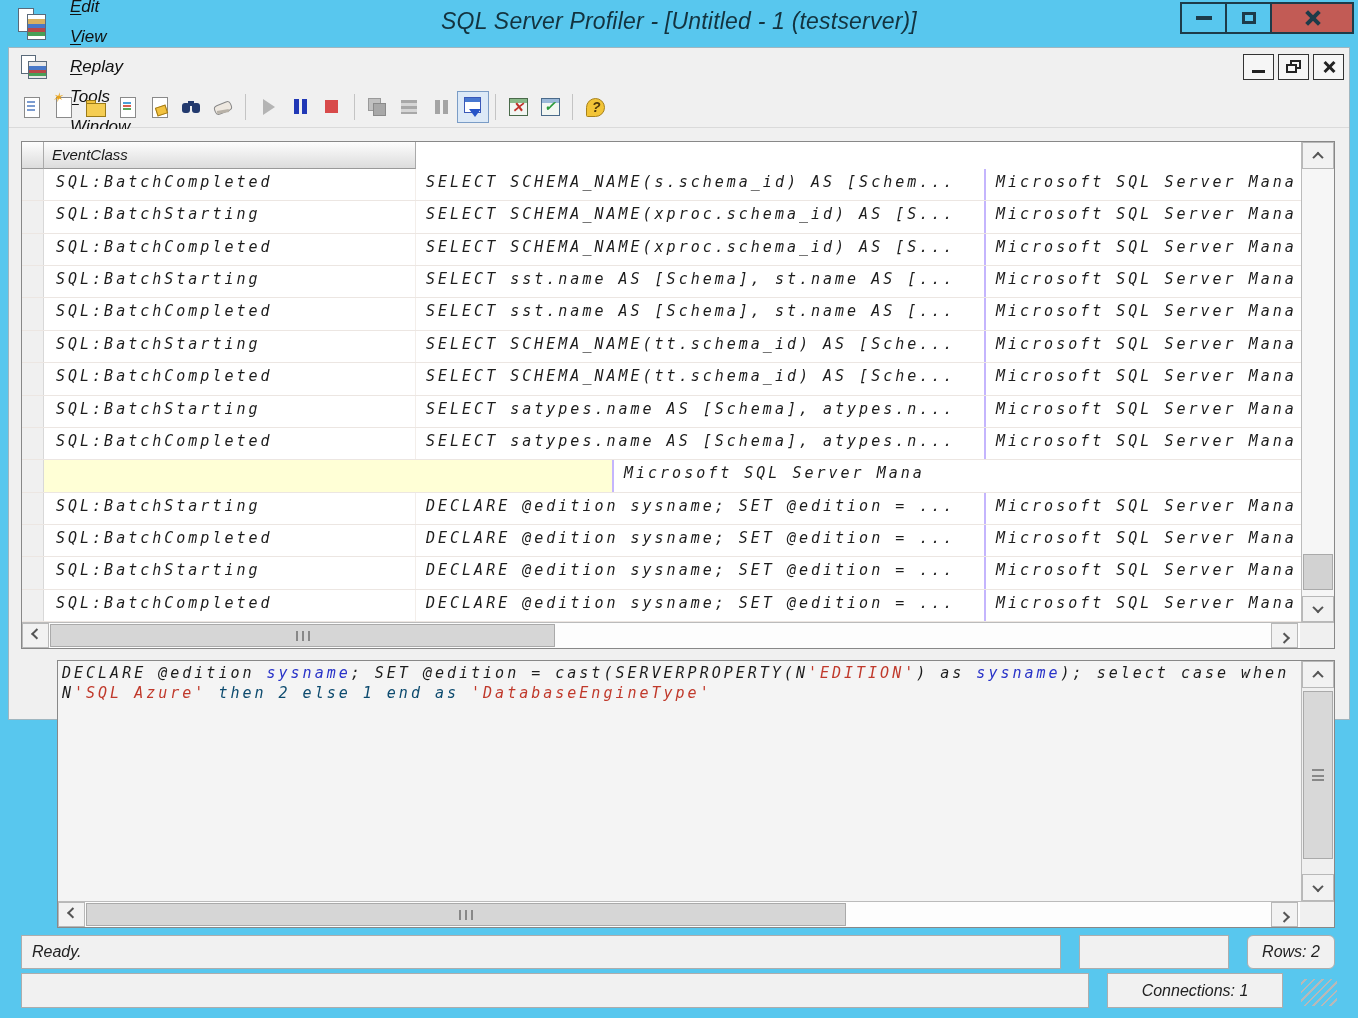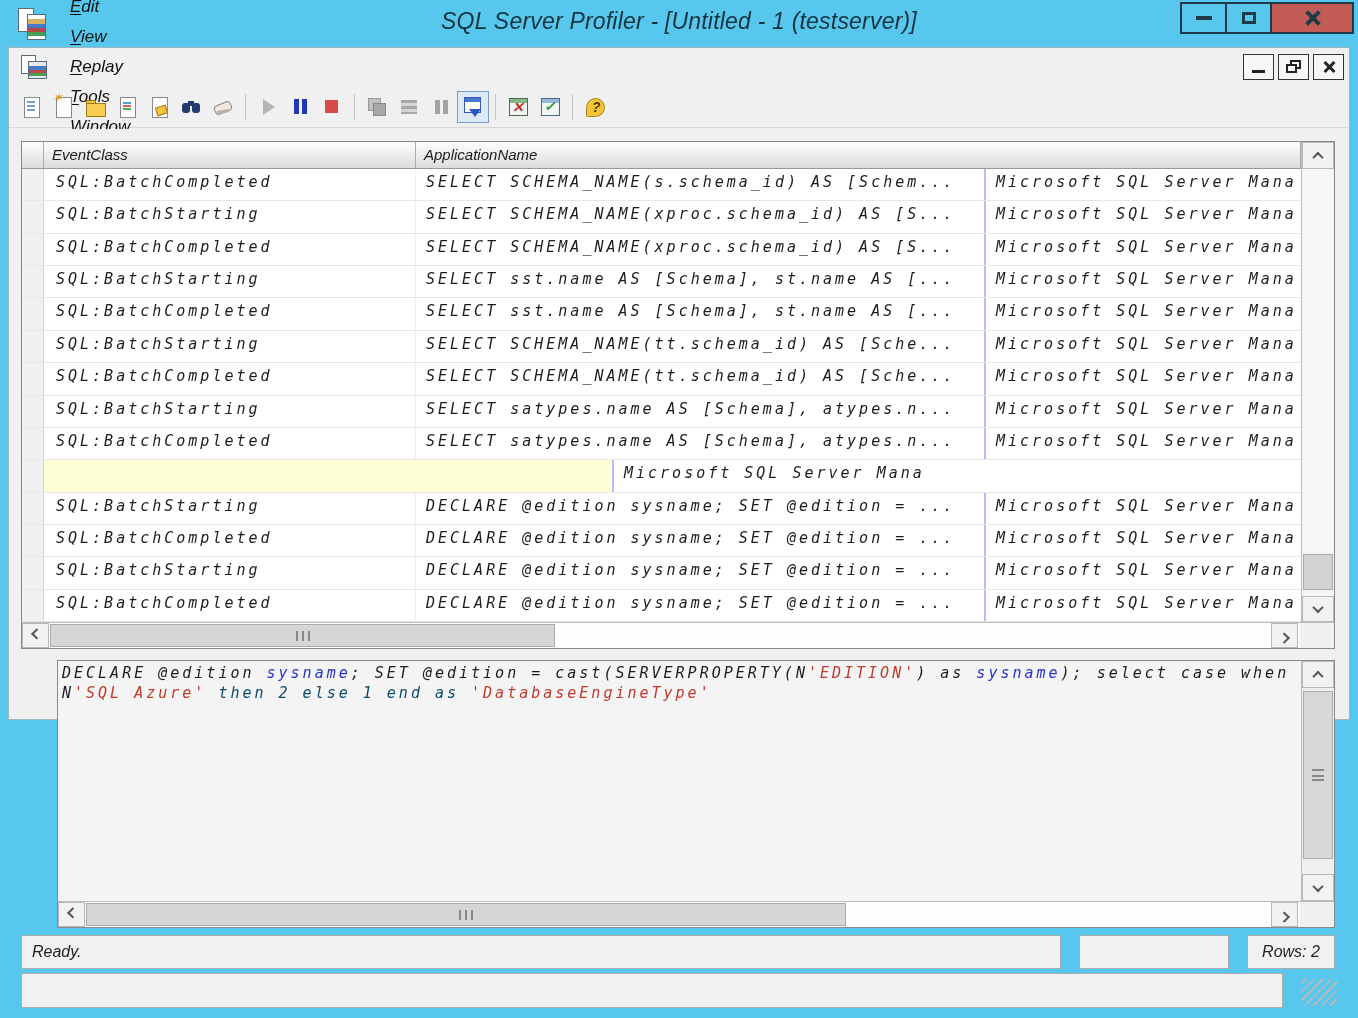--- a/index.html
+++ b/index.html
@@ -133,21 +133,21 @@
   .pane-hscroll { position:absolute; left:0; right:0; bottom:0; height:26px; background:#fdfdfd; border-top:1px solid #bbb; }
   .ph-thumb { position:absolute; left:28px; top:1px; bottom:1px; width:760px; background:#d6d6d6; border:1px solid #aaa; display:flex; }
 
   
   .statusbar { position:absolute; display:flex; gap:18px; align-items:stretch; }
   .s1 { left:10px; right:12px; top:806px; height:34px; }
   .s2 { left:10px; right:10px; top:844px; height:35px; }
   .panel { border:1px solid #adadad; background:#f1f1f1; font-size:16px; color:#222; display:flex; align-items:center; padding:0 10px; white-space:nowrap; }
   .p-ready { flex:1; }
   .p-blank1 { width:150px; }
-  .p-rows { width:88px; justify-content:center; }
+  .p-rows { width:88px; justify-content:center;border-radius:6px; }
   .p-blank2 { flex:1; }
   .p-conn { width:176px; justify-content:center; }
   .p-grip { width:36px; border:none; background:
       repeating-linear-gradient(315deg, transparent 0 4px, #b8b8b8 4px 6px); margin:6px 0 2px; }
 </style>
 </head>
 <body>
 
 <div class="canvas">
 
@@ -251,21 +251,20 @@
           <span class="ic icon-help"></span>
         </div>
       </div>
 
     <div class="client">
 
       <div class="grid">
         <div class="grid-header">
           <div class="hcell hc-rowsel"></div>
           <div class="hcell hc-event">EventClass</div>
-          <div class="hcell hc-app">ApplicationName</div>
         </div>
         <div class="grid-body" id="grid-body">
             <div class="grow">
               <div class="gcell gc-rowsel"></div>
               <div class="gcell gc-event">SQL:BatchCompleted</div>
               <div class="gcell gc-text">SELECT SCHEMA_NAME(s.schema_id) AS [Schem...</div>
               <div class="gcell gc-app">Microsoft SQL Server Mana</div>
             </div>
             <div class="grow">
               <div class="gcell gc-rowsel"></div>
@@ -399,18 +398,19 @@
       </div>
 
       <div class="statusbar s1">
         <div class="panel p-ready">Ready.</div>
         <div class="panel p-blank1"></div>
         <div class="panel p-rows">Rows: 2</div>
       </div>
 
       <div class="statusbar s2">
         <div class="panel p-blank2"></div>
+        <div class="panel p-conn">Connections: 1</div>
         <div class="p-grip"></div>
       </div>
 
     </div>
   </div>
 </div>
 
 </body></html>

